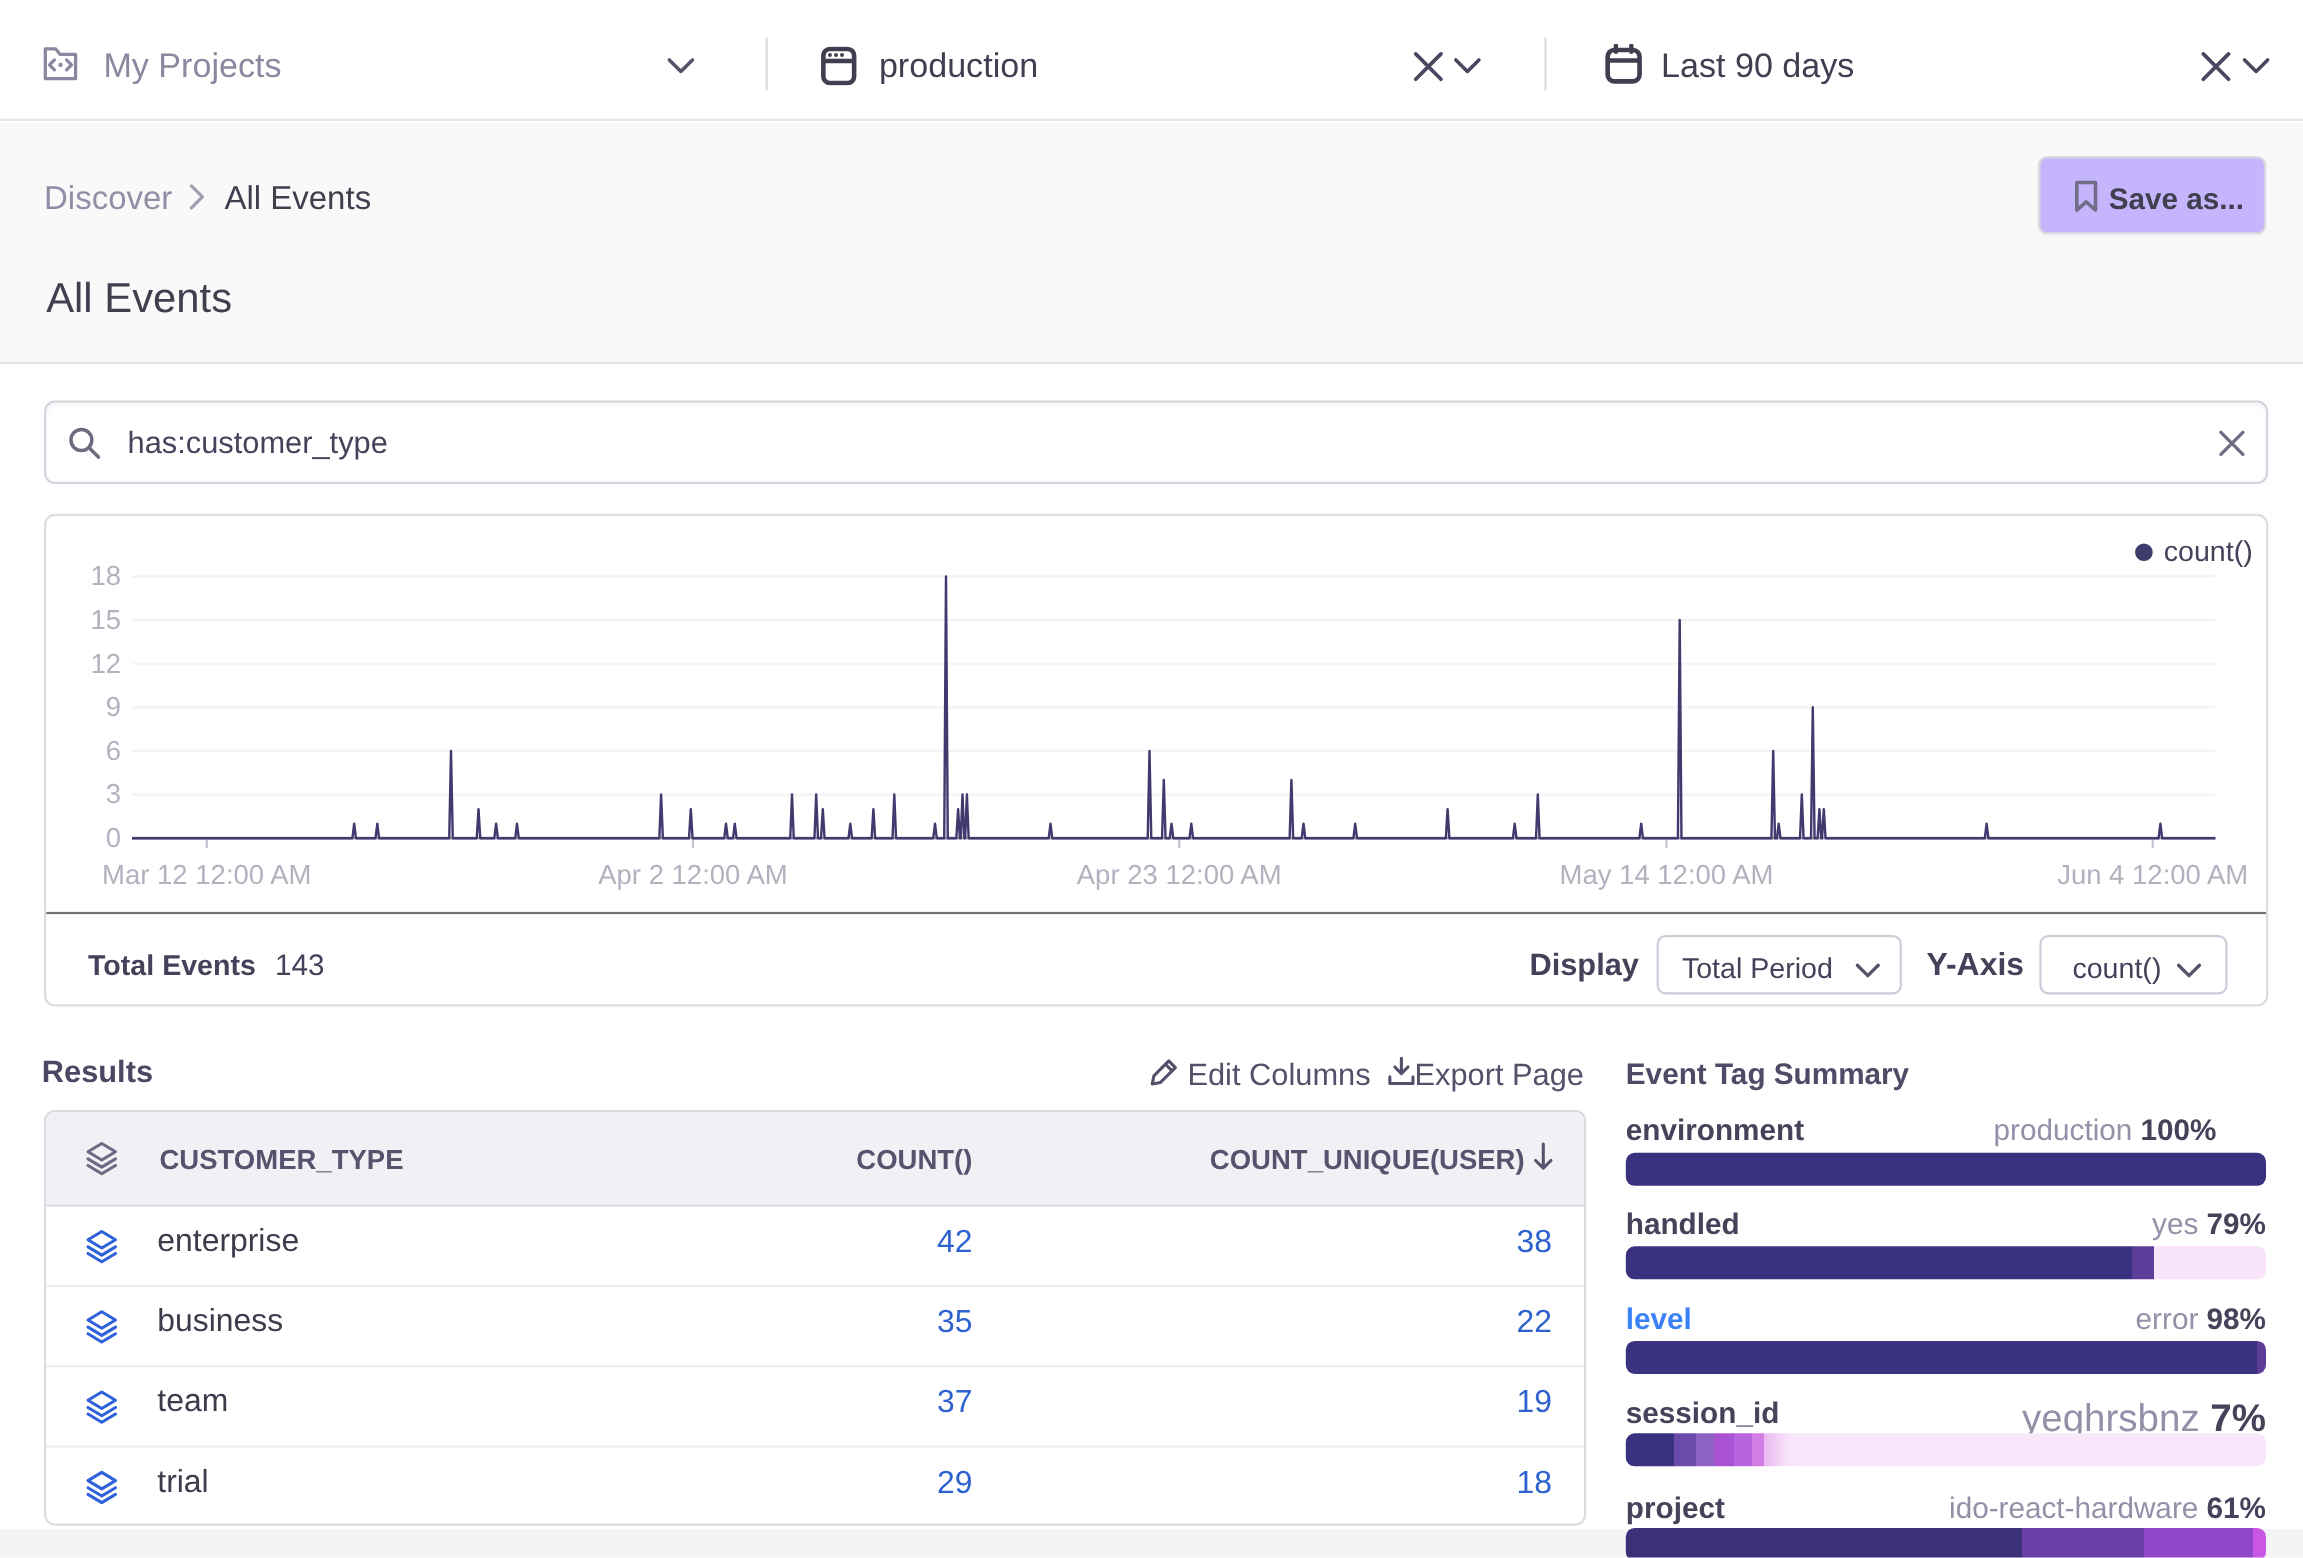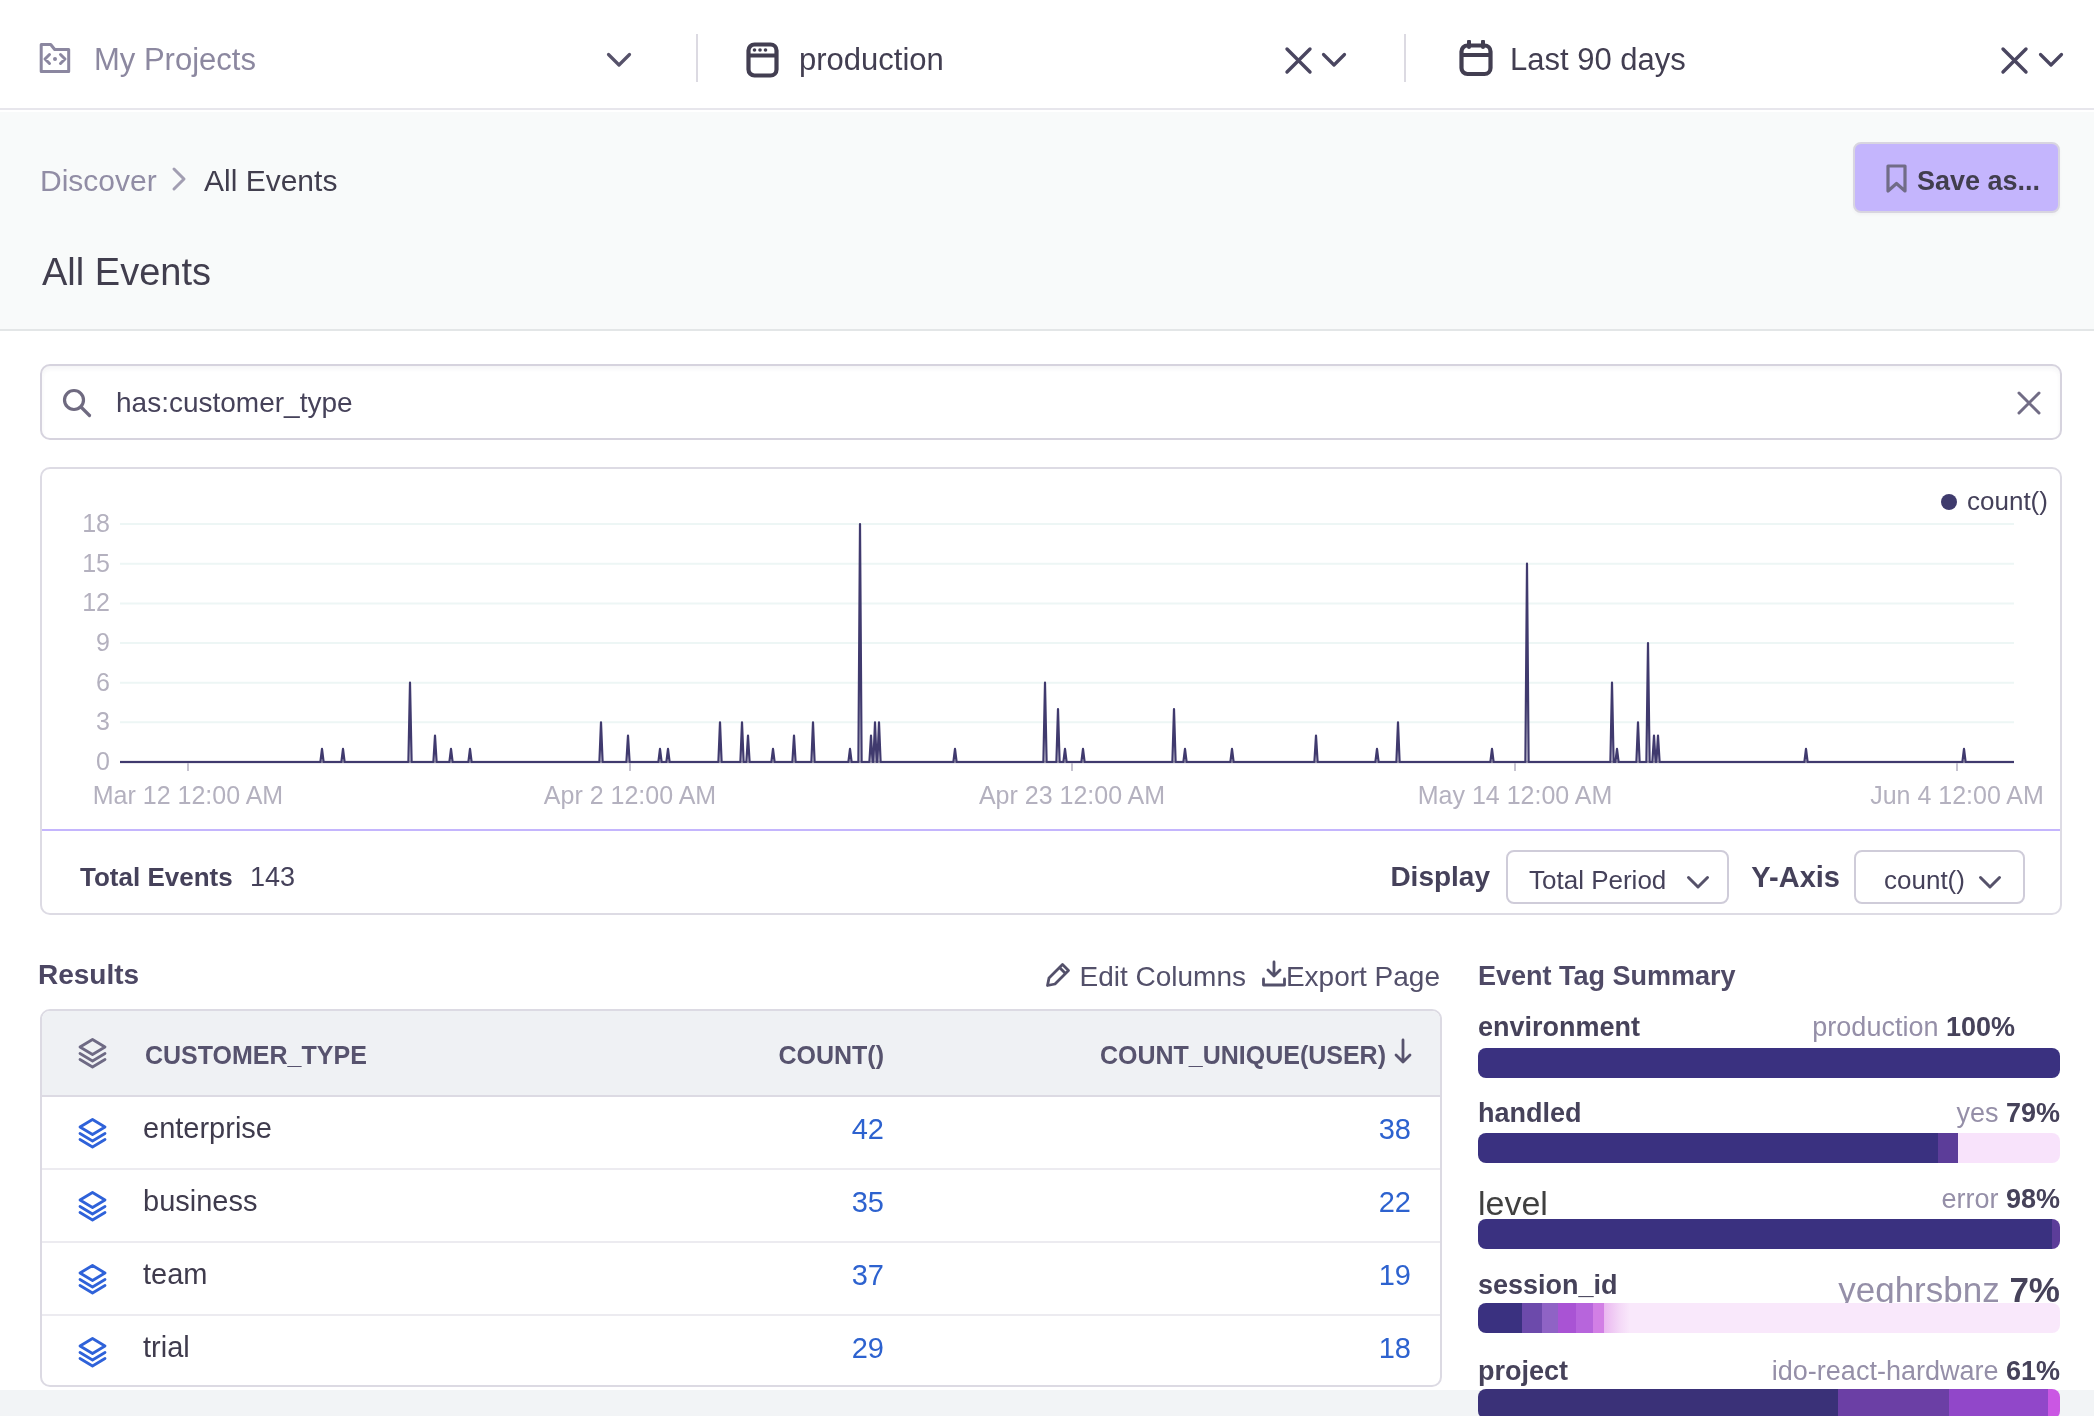--- a/index.html
+++ b/index.html
@@ -98,21 +98,21 @@
 <line x1="1915" y1="293" x2="1915" y2="302" stroke="#c6c3d0" stroke-width="2"></line>
 <text x="146" y="335" text-anchor="middle" font-size="25" fill="#b4b1bf">Mar 12 12:00 AM</text>
 <text x="588" y="335" text-anchor="middle" font-size="25" fill="#b4b1bf">Apr 2 12:00 AM</text>
 <text x="1030" y="335" text-anchor="middle" font-size="25" fill="#b4b1bf">Apr 23 12:00 AM</text>
 <text x="1473" y="335" text-anchor="middle" font-size="25" fill="#b4b1bf">May 14 12:00 AM</text>
 <text x="1915" y="335" text-anchor="middle" font-size="25" fill="#b4b1bf">Jun 4 12:00 AM</text>
 <path d="M78,293 L278.4,293 L280,279.8 L281.6,293 L299.4,293 L301,279.8 L302.6,293 L366.4,293 L368,213.7 L369.6,293 L391.4,293 L393,266.6 L394.6,293 L407.4,293 L409,279.8 L410.6,293 L426.4,293 L428,279.8 L429.6,293 L557.4,293 L559,253.3 L560.6,293 L584.4,293 L586,266.6 L587.6,293 L616.4,293 L618,279.8 L619.6,293 L624.4,293 L626,279.8 L627.6,293 L676.4,293 L678,253.3 L679.6,293 L698.4,293 L700,253.3 L701.6,293 L704.4,293 L706,266.6 L707.6,293 L729.4,293 L731,279.8 L732.6,293 L750.4,293 L752,266.6 L753.6,293 L769.4,293 L771,253.3 L772.6,293 L806.4,293 L808,279.8 L809.6,293 L816.4,293 L818,55.0 L819.6,293 L827.4,293 L829,266.6 L830.6,293 L831.4,293 L833,253.3 L834.6,293 L835.4,293 L837,253.3 L838.6,293 L911.4,293 L913,279.8 L914.6,293 L1001.4,293 L1003,213.7 L1004.6,293 L1014.4,293 L1016,240.1 L1017.6,293 L1021.4,293 L1023,279.8 L1024.6,293 L1039.4,293 L1041,279.8 L1042.6,293 L1130.4,293 L1132,240.1 L1133.6,293 L1141.4,293 L1143,279.8 L1144.6,293 L1188.4,293 L1190,279.8 L1191.6,293 L1272.4,293 L1274,266.6 L1275.6,293 L1333.4,293 L1335,279.8 L1336.6,293 L1354.4,293 L1356,253.3 L1357.6,293 L1448.4,293 L1450,279.8 L1451.6,293 L1483.4,293 L1485,94.7 L1486.6,293 L1568.4,293 L1570,213.7 L1571.6,293 L1573.4,293 L1575,279.8 L1576.6,293 L1594.4,293 L1596,253.3 L1597.6,293 L1604.4,293 L1606,174.0 L1607.6,293 L1610.4,293 L1612,266.6 L1613.6,293 L1614.4,293 L1616,266.6 L1617.6,293 L1762.4,293 L1764,279.8 L1765.6,293 L1920.4,293 L1922,279.8 L1923.6,293 L1972,293" fill="none" stroke="#403a6e" stroke-width="2.2" stroke-linejoin="round"></path>
 <circle cx="1907" cy="33" r="8" fill="#3f3b6d"></circle>
 <text x="1925" y="41" font-size="26" fill="#45415a">count()</text>
 </svg>
-<div class="abs" style="left:0;top:360px;width:2018px;height:84px;border-top:2px solid #c4b5fd">
+<div class="abs" style="left:0;top:360px;width:2018px;height:84px;border-top:2px solid #737373">
  <div class="abs" style="left:38px;top:31px;font-size:26px;font-weight:bold;color:#45415a">Total Events</div>
  <div class="abs" style="left:208px;top:31px;font-size:27px;color:#45415a">143</div>
  <div class="abs" style="left:1248px;top:30px;width:200px;text-align:right;font-size:28px;font-weight:bold;color:#45415a">Display</div>
  <div class="abs" style="left:1464px;top:19px;width:223px;height:54px;border:2px solid #cfccd9;border-radius:8px;background:#fff">
    <div class="abs" style="left:21px;top:13px;font-size:26px;color:#45415a">Total Period</div>
    <svg class="abs" style="left:178px;top:23px" width="24" height="15" viewBox="0 0 24 15">
             <path d="M2.5,2.5 L12,12 L21.5,2.5" fill="none" stroke="#56526a" stroke-width="3" stroke-linecap="round" stroke-linejoin="round"></path>
           </svg>
  </div>
  <div class="abs" style="left:1638px;top:30px;width:160px;text-align:right;font-size:29px;font-weight:bold;color:#45415a">Y-Axis</div>
@@ -195,21 +195,21 @@
 <div class="abs" style="left:0;top:0;width:97px;height:60px;background:#fff;border:2px solid #d6d3de;border-radius:8px 0 0 8px"></div>
 <div class="abs" style="left:95px;top:0;width:96px;height:60px;background:#fff;border:2px solid #d6d3de;border-radius:0 8px 8px 0"></div>
 </div>
 <div class="abs" style="left:1478px;top:949px;font-size:27px;font-weight:bold;color:#4f4a66">Event Tag Summary</div>
 <div class="abs" style="left:1478px;top:1000px;font-size:27px;font-weight:bold;color:#46425a">environment</div>
 <div class="abs" style="left:1433px;top:1000px;width:582px;text-align:right;font-size:27px;color:#958fa8">production <span style="font-weight:bold;color:#46425a">100%</span></div>
 <div class="abs" style="left:1478px;top:1036px;width:582px;height:30px;border-radius:8px;background:#3a3180"></div>
 <div class="abs" style="left:1478px;top:1086px;font-size:27px;font-weight:bold;color:#46425a">handled</div>
 <div class="abs" style="left:1478px;top:1086px;width:582px;text-align:right;font-size:27px;color:#958fa8">yes <span style="font-weight:bold;color:#46425a">79%</span></div>
 <div class="abs" style="left:1478px;top:1121px;width:582px;height:30px;border-radius:8px;background:linear-gradient(to right,#3a3180 0px,#3a3180 460px,#5c3d99 460px,#5c3d99 480px,#f8e3fb 480px,#f8e3fb 582px)"></div>
-<div class="abs" style="left:1478px;top:1172px;font-size:34px;font-weight:normal;color:#404040">level</div>
+<div class="abs" style="left:1478px;top:1172px;font-size:27px;font-weight:bold;color:#3b82f6">level</div>
 <div class="abs" style="left:1478px;top:1172px;width:582px;text-align:right;font-size:27px;color:#958fa8">error <span style="font-weight:bold;color:#46425a">98%</span></div>
 <div class="abs" style="left:1478px;top:1207px;width:582px;height:30px;border-radius:8px;background:linear-gradient(to right,#3a3180 0px,#3a3180 574px,#5c3d99 574px,#5c3d99 582px)"></div>
 <div class="abs" style="left:1478px;top:1258px;font-size:27px;font-weight:bold;color:#46425a">session_id</div>
 <div class="abs" style="left:1478px;top:1258px;width:582px;text-align:right;font-size:35px;color:#958fa8">_yeghrsbnz <span style="font-weight:bold;color:#46425a">7%</span></div>
 <div class="abs" style="left:1478px;top:1291px;width:582px;height:30px;border-radius:8px;background:linear-gradient(to right,#3a3180 0px,#3a3180 44px,#6c4aab 44px,#6c4aab 64px,#8f63c5 64px,#8f63c5 80px,#a953d4 80px,#a953d4 98px,#b765dc 98px,#b765dc 115px,#d27fe5 115px,#d27fe5 126px,#eab7f0 126px,#f4d9f7 142px,#f9e8fb 152px,#f9e8fb 582px)"></div>
 <div class="abs" style="left:1478px;top:1344px;font-size:27px;font-weight:bold;color:#46425a">project</div>
 <div class="abs" style="left:1478px;top:1344px;width:582px;text-align:right;font-size:27px;color:#958fa8">ido-react-hardware <span style="font-weight:bold;color:#46425a">61%</span></div>
 <div class="abs" style="left:1478px;top:1377px;width:582px;height:30px;border-radius:8px;background:linear-gradient(to right,#3a3178 0px,#3a3178 360px,#6b3fa5 360px,#6b3fa5 471px,#9147c9 471px,#9147c9 570px,#ca57e3 570px,#ca57e3 582px)"></div>
 </div>
 </body></html>

